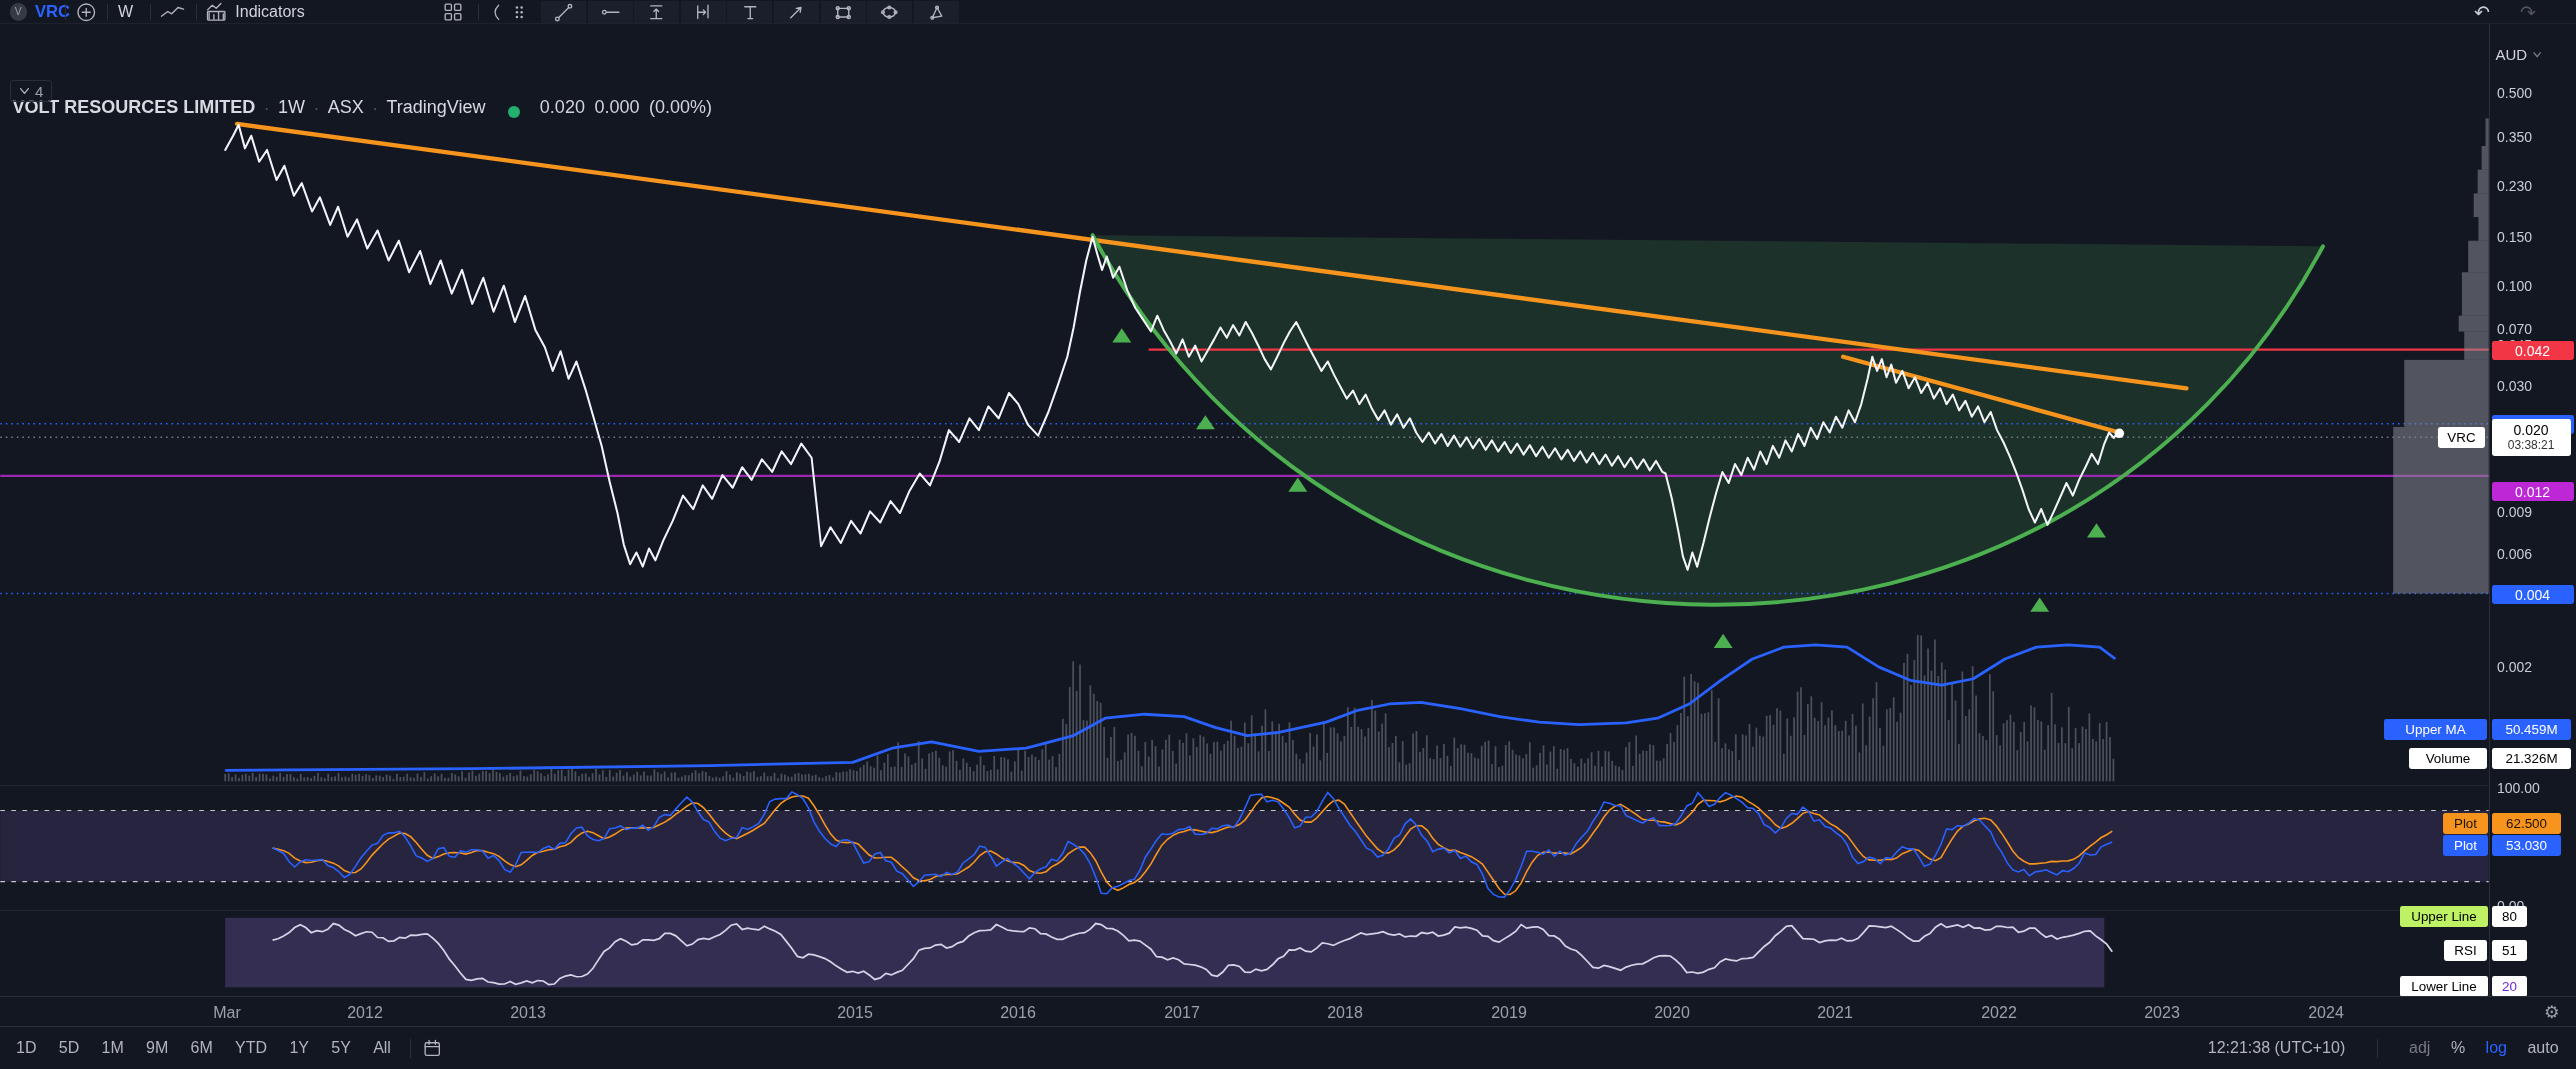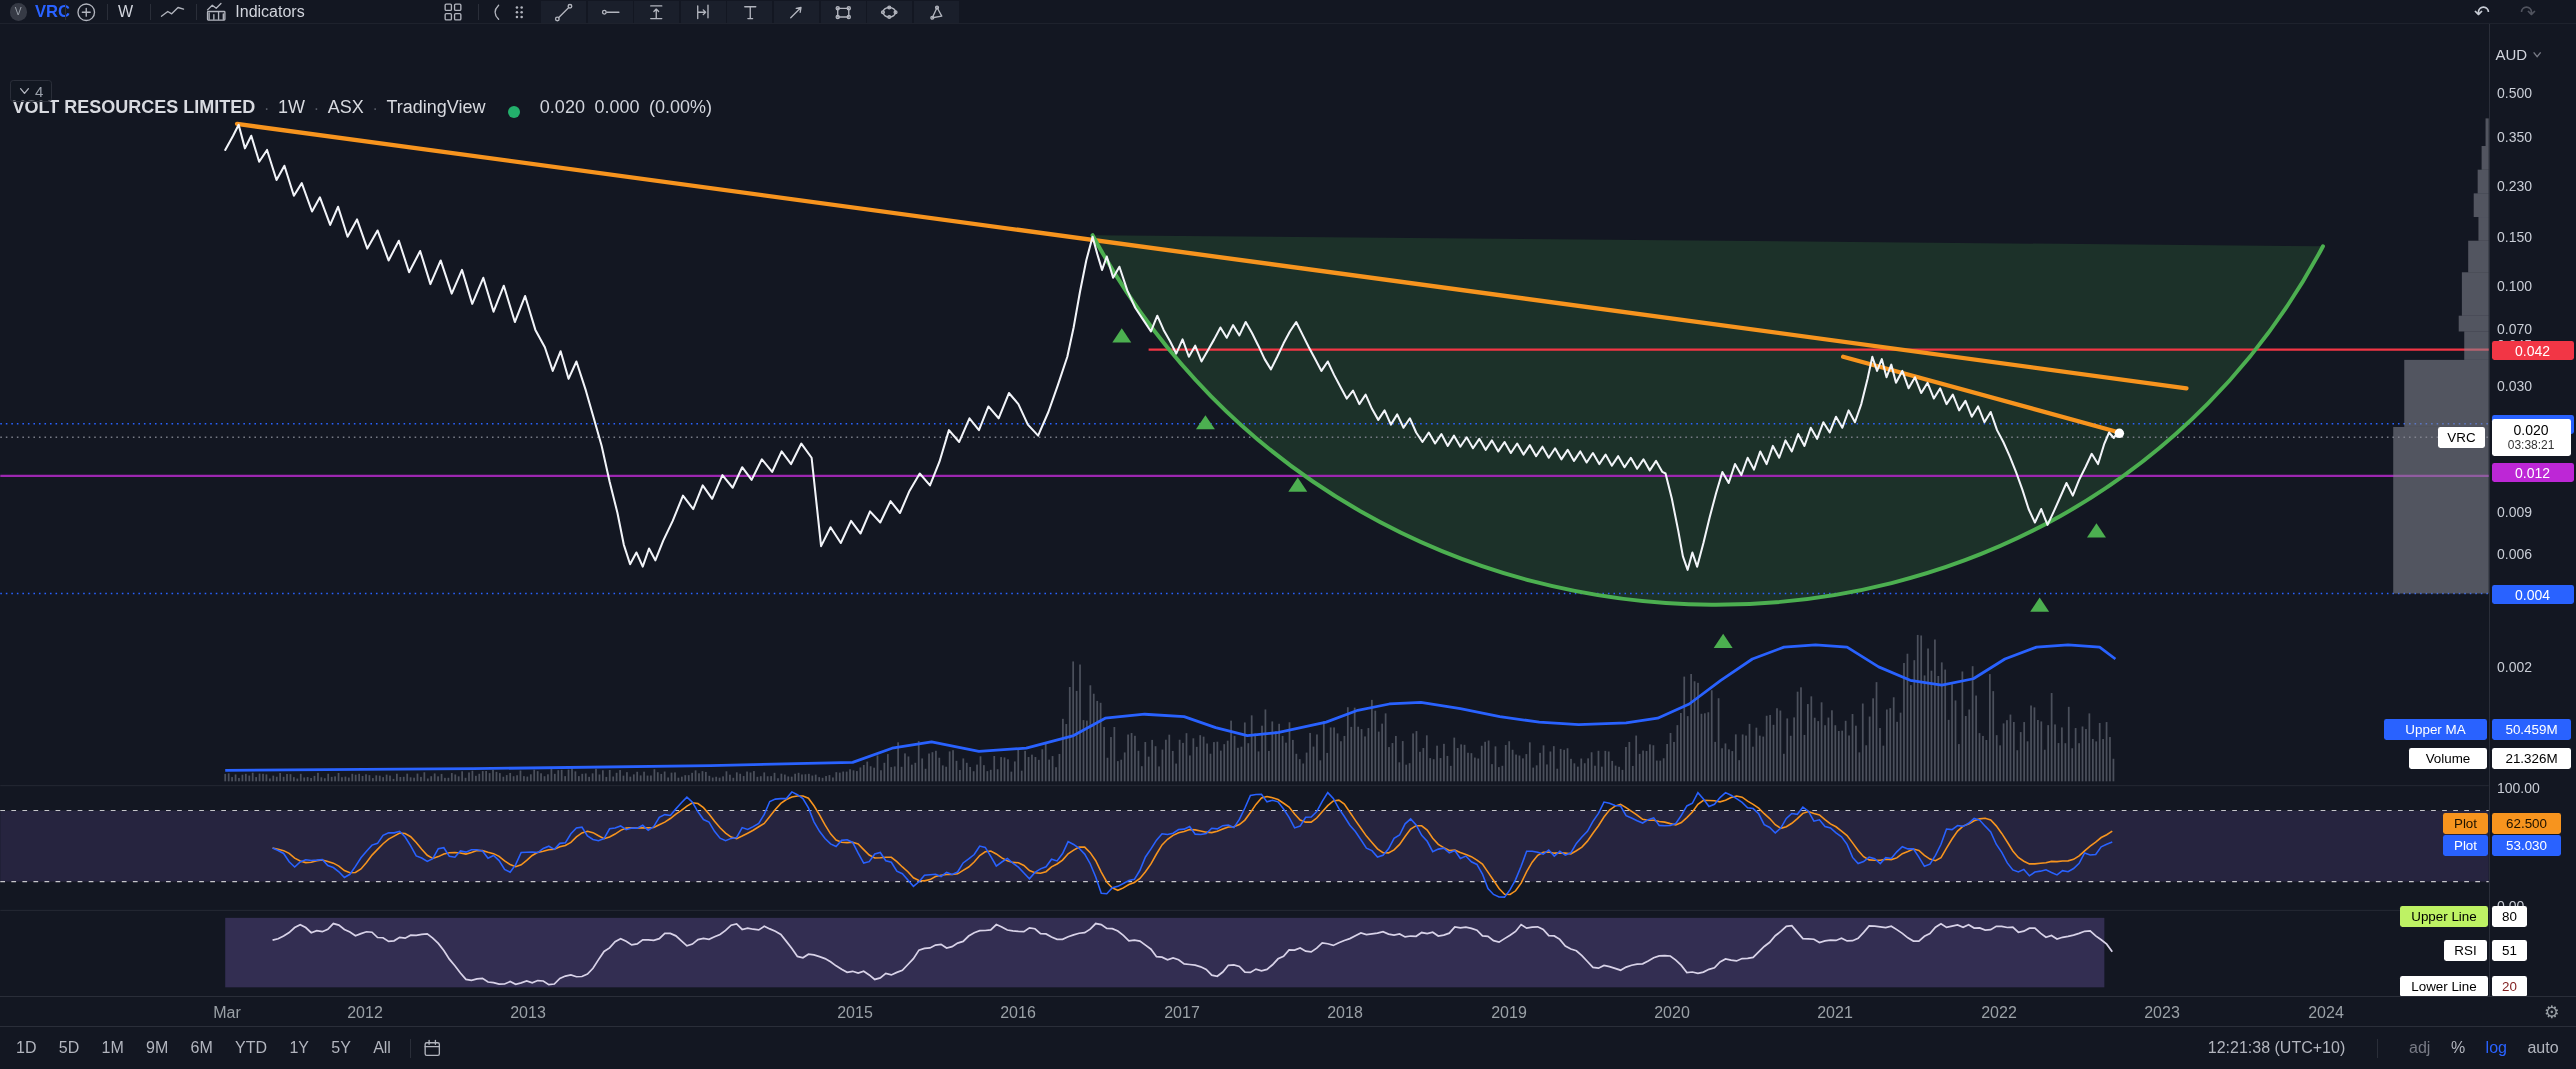--- a/index.html
+++ b/index.html
@@ -836,21 +836,21 @@
         <div class="ax-grid" style="top: 262px;">0.100</div>
         <div class="ax-grid" style="top: 305px;">0.070</div>
         <div class="ax-grid" style="top: 321px;">0.045</div>
         <div class="ax-grid" style="top: 362px;">0.030</div>
         <div class="ax-grid" style="top: 418px;">0.016</div>
         <div class="ax-grid" style="top: 488px;">0.009</div>
         <div class="ax-grid" style="top: 530px;">0.006</div>
         <div class="ax-grid" style="top: 643px;">0.002</div>
         <div class="ax-box" style="top: 317px; background: rgb(242, 54, 69); color: rgb(255, 255, 255);">0.042</div>
         <div class="ax-box" style="top: 391px; background: rgb(41, 98, 255); color: rgb(255, 255, 255);">0.021</div>
-        <div class="ax-box" style="top: 439px; background: rgb(189, 39, 214); color: rgb(255, 255, 255);">0.012</div>
+        <div class="ax-box" style="top: 458px; background: rgb(189, 39, 214); color: rgb(255, 255, 255);">0.012</div>
         <div class="ax-box" style="top: 561px; background: rgb(41, 98, 255); color: rgb(255, 255, 255);">0.004</div>
         <div class="ax-grid" style="top: 764px;">100.00</div>
         <div class="ax-grid" style="top: 882px;">0.00</div>
       </div>
     <div id="last-box" style="top: 395px;">
       <span class="p">0.020</span>
       <span class="c">03:38:21</span>
     </div>
   </div>
 
@@ -861,21 +861,21 @@
       <div class="pair-val" style="top: 748px; width: 79px; background: rgb(255, 255, 255); color: rgb(0, 0, 0);">21.326M</div>
       <div class="pair-name" style="left: 2443px; top: 813px; width: 45px; background: rgb(247, 148, 30); color: rgb(29, 18, 0);">Plot</div>
       <div class="pair-val" style="top: 813px; width: 69px; background: rgb(247, 148, 30); color: rgb(29, 18, 0);">62.500</div>
       <div class="pair-name" style="left: 2443px; top: 835px; width: 45px; background: rgb(41, 98, 255); color: rgb(255, 255, 255);">Plot</div>
       <div class="pair-val" style="top: 835px; width: 69px; background: rgb(41, 98, 255); color: rgb(255, 255, 255);">53.030</div>
       <div class="pair-name" style="left: 2400px; top: 906px; width: 88px; background: #bef264; color: rgb(0, 0, 0);">Upper Line</div>
       <div class="pair-val" style="top: 906px; width: 35px; background: rgb(255, 255, 255); color: rgb(0, 0, 0);">80</div>
       <div class="pair-name" style="left: 2444px; top: 940px; width: 43px; background: rgb(255, 255, 255); color: rgb(0, 0, 0);">RSI</div>
       <div class="pair-val" style="top: 940px; width: 35px; background: rgb(255, 255, 255); color: rgb(0, 0, 0);">51</div>
       <div class="pair-name" style="left: 2400px; top: 976px; width: 88px; background: rgb(255, 255, 255); color: rgb(0, 0, 0);">Lower Line</div>
-      <div class="pair-val" style="top: 976px; width: 35px; background: rgb(255, 255, 255); color: #7f1d1d;">20</div>
+      <div class="pair-val" style="top: 976px; width: 35px; background: rgb(255, 255, 255); color: #6d28d9;">20</div>
     </div>
 
   <div id="timebar">
     <span id="tb-gear">⚙</span>
   <span class="year" style="left: 227px;">Mar</span>
       <span class="year" style="left: 365px;">2012</span>
       <span class="year" style="left: 528px;">2013</span>
       <span class="year" style="left: 692px; margin-top: 40px;">2014</span>
       <span class="year" style="left: 855px;">2015</span>
       <span class="year" style="left: 1018px;">2016</span>

